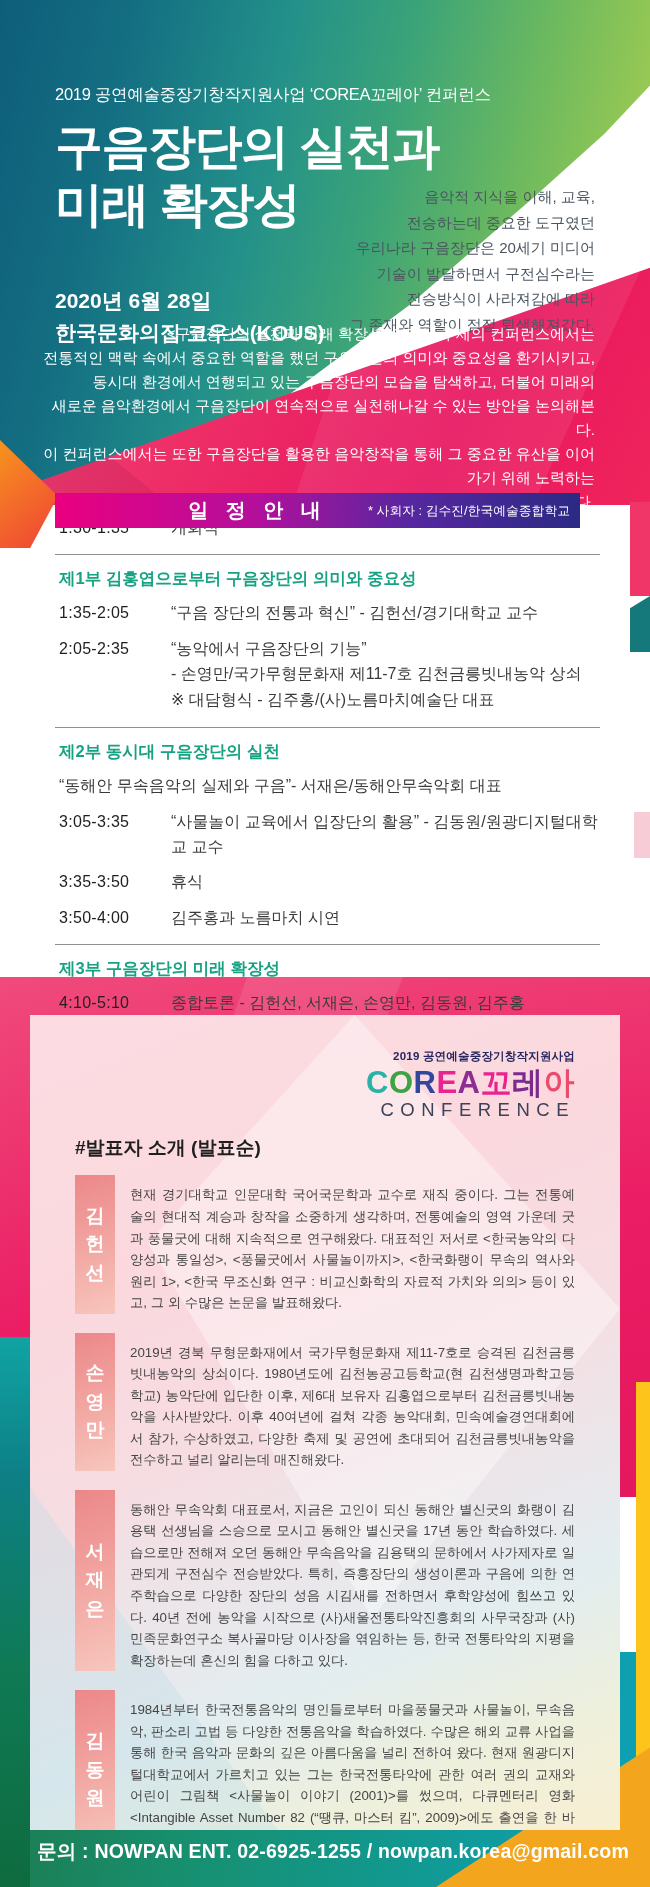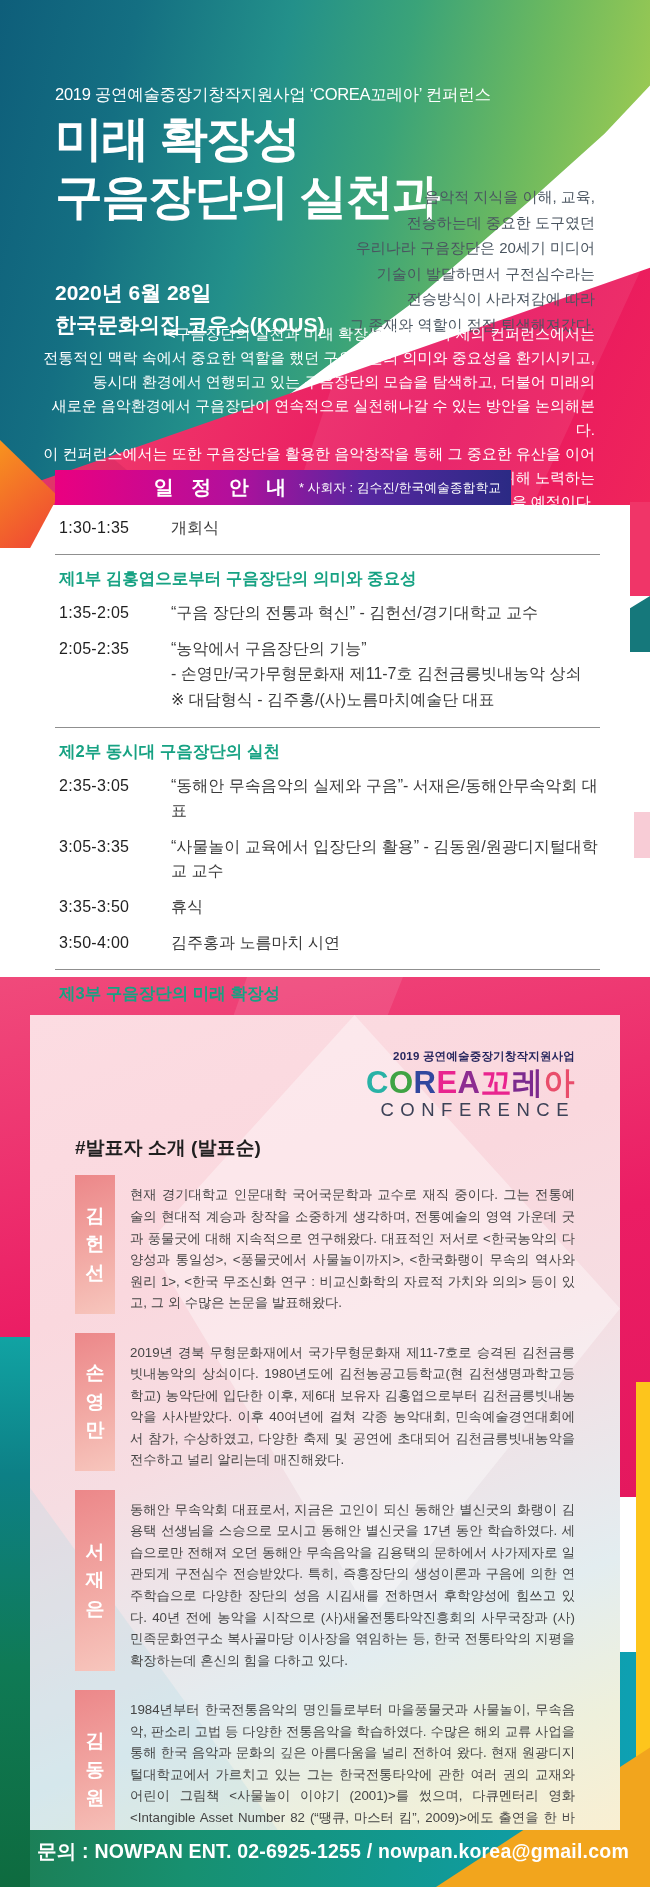--- a/index.html
+++ b/index.html
@@ -19,30 +19,30 @@
   .hero-pink .facet2{position:absolute;inset:0;background:rgba(110,0,55,0.10);
     clip-path:polygon(0 45%,26% 100%,0 100%);}
   .accent-orange{position:absolute;left:0;top:440px;width:58px;height:108px;
     background:linear-gradient(140deg,#f7941e,#ef4136);clip-path:polygon(0 0,100% 52%,52% 100%,0 100%);}
   .accent-pink-r{position:absolute;right:0;top:502px;width:20px;height:94px;background:#f03568;}
   .accent-teal-r{position:absolute;right:0;top:596px;width:20px;height:56px;background:#15787b;
     clip-path:polygon(0 22%,100% 0,100% 100%,0 100%);}
   .accent-palepink-r{position:absolute;right:0;top:812px;width:16px;height:46px;background:#f8ccd6;}
 
   .hero-left{position:absolute;left:55px;top:84px;z-index:3;color:#fff;}
-  .hero-eyebrow{font-size:16.5px;letter-spacing:-0.3px;margin-bottom:4px;font-weight:500;text-align:center;}
+  .hero-eyebrow{font-size:16.5px;letter-spacing:-0.3px;margin-bottom:12px;font-weight:500;text-align:center;}
   .hero-title{font-size:48px;font-weight:800;line-height:1.2;letter-spacing:-1.5px;}
   .hero-meta{margin-top:52px;font-size:21px;font-weight:700;line-height:1.5;}
   .hero-lead{position:absolute;right:55px;top:184px;z-index:3;width:300px;text-align:right;
     color:#4a5560;font-size:15px;line-height:1.7;white-space:pre-line;}
   .hero-overview{position:absolute;right:55px;top:322px;z-index:3;width:560px;text-align:right;
     color:#ffffff;font-size:15px;line-height:1.6;white-space:pre-line;font-weight:500;}
 
   
-  .schedule-bar{position:absolute;left:55px;top:470px;width:456px;height:35px;z-index:4;
+  .schedule-bar{position:absolute;left:55px;top:493px;width:525px;height:35px;z-index:4;
     background:linear-gradient(90deg,#ea0080 0%,#b40f9b 38%,#5627a0 68%,#2b2a84 100%);}
   .schedule-bar .bar-title{position:absolute;left:0;right:120px;top:0;height:35px;line-height:35px;
     text-align:center;color:#fff;font-size:20px;font-weight:800;letter-spacing:6px;}
   .schedule-bar .bar-moderator{position:absolute;right:10px;top:0;height:35px;line-height:36px;
     color:#fff;font-size:12.8px;font-weight:500;}
   .schedule-body{position:absolute;left:55px;top:505px;width:545px;z-index:3;color:#3c3c3c;}
   .srow{display:flex;margin:11px 0 0 4px;font-size:16px;line-height:1.55;}
   .stime{flex:none;width:112px;color:#1f1f1f;letter-spacing:0.3px;}
   .stext{color:#3a3a3a;}
   .stext .line{margin:0 0 1px;}
@@ -100,22 +100,22 @@
     <div class="facet2"></div>
   </div>
   <div class="accent-orange"></div>
   <div class="accent-pink-r"></div>
   <div class="accent-teal-r"></div>
   <div class="accent-palepink-r"></div>
 
   <div class="hero-left">
     <div class="hero-eyebrow">2019 공연예술중장기창작지원사업 ‘COREA꼬레아’ 컨퍼런스</div>
     <div class="hero-title">
+      <div>구음장단의 실천과</div>
       <div>미래 확장성</div>
-      <div>구음장단의 실천과</div>
     </div>
     <div class="hero-meta">
       <div>2020년 6월 28일</div>
       <div>한국문화의집 코우스(KOUS)</div>
     </div>
   </div>
   <div class="hero-lead">음악적 지식을 이해, 교육,
 전승하는데 중요한 도구였던
 우리나라 구음장단은 20세기 미디어
 기술이 발달하면서 구전심수라는
@@ -150,21 +150,20 @@
       <div class="stext">
         <div class="line">“농악에서 구음장단의 기능”</div>
         <div class="line">- 손영만/국가무형문화재 제11-7호 김천금릉빗내농악 상쇠</div>
         <div class="line">※ 대담형식 -  김주홍/(사)노름마치예술단 대표</div>
       </div>
     </div>
     <div class="sdivider"></div>
 
     <div class="part-title">제2부 동시대 구음장단의 실천</div>
     <div class="srow">
-      <div class="stime">2:35-3:05</div>
       <div class="stext">“동해안 무속음악의 실제와 구음”- 서재은/동해안무속악회 대표</div>
     </div>
     <div class="srow">
       <div class="stime">3:05-3:35</div>
       <div class="stext">“사물놀이 교육에서 입장단의 활용” - 김동원/원광디지털대학교 교수</div>
     </div>
     <div class="srow">
       <div class="stime">3:35-3:50</div>
       <div class="stext">휴식</div>
     </div>

